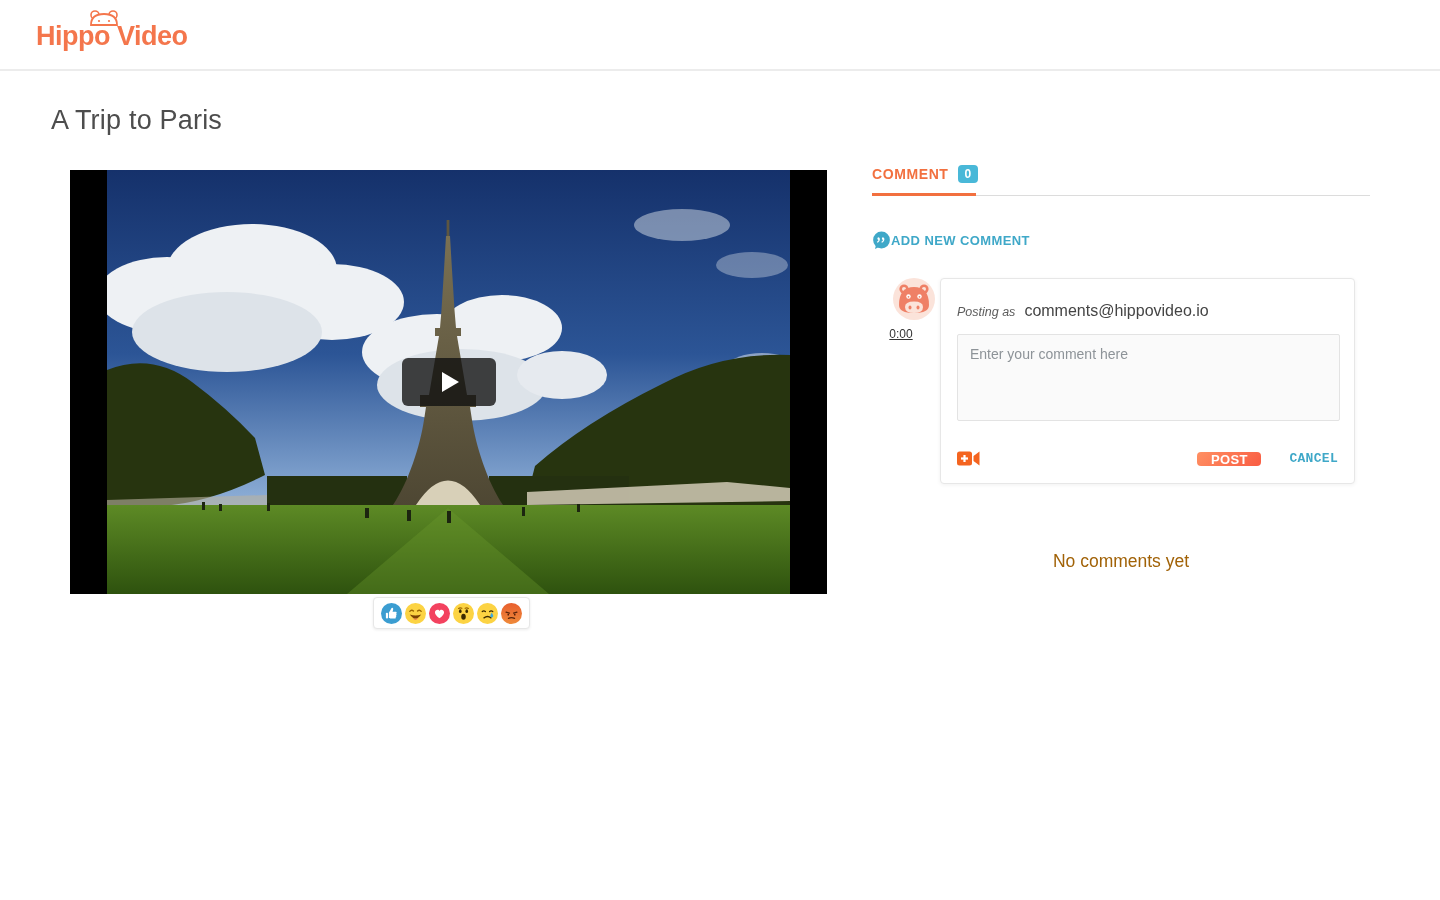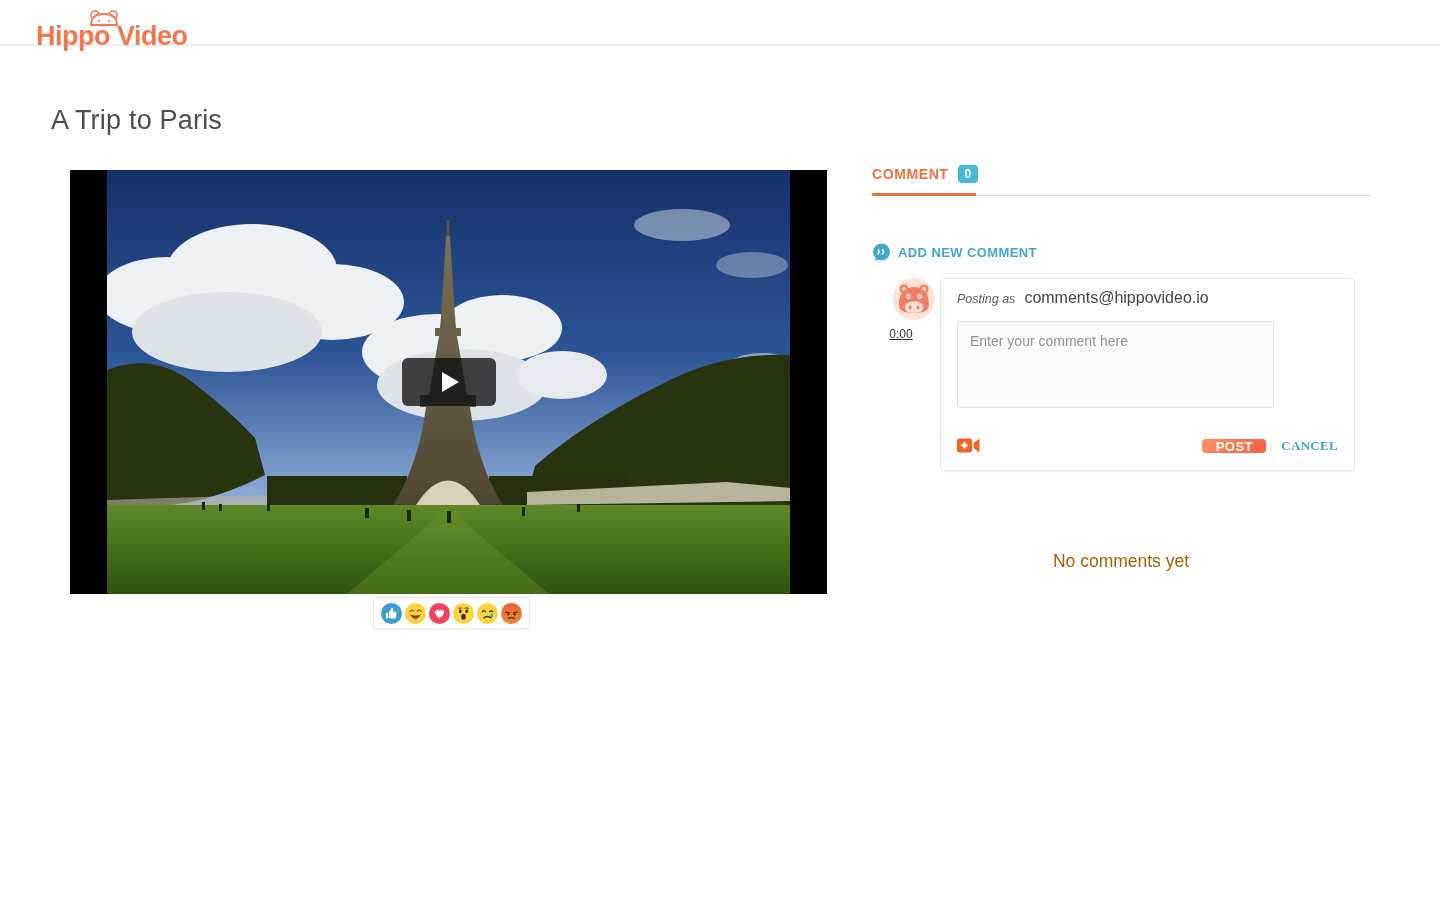--- a/index.html
+++ b/index.html
@@ -1,20 +1,20 @@
 <!DOCTYPE html>
 <html><head>
 <meta charset="utf-8">
 <style>
   * { box-sizing: border-box; margin: 0; padding: 0; }
   html,body { width:1440px; height:900px; background:#ffffff; font-family:"Liberation Sans","DejaVu Sans",sans-serif; }
   .canvas { position:relative; width:1440px; height:900px; background:#fff; overflow:hidden; }
 
   
-  .app-header { position:absolute; top:0; left:0; width:1440px; height:46px; background:#fff; border-bottom:2px solid #ececec; }
+  .app-header { position:absolute; top:0; left:0; width:1440px; height:71px; background:#fff; border-bottom:2px solid #ececec; }
   .logo { position:absolute; left:36px; top:8px; height:50px; cursor:pointer; }
   .logo-head { position:absolute; left:52px; top:1px; }
   .logo-text { position:relative; margin-top:13px; font-size:27px; font-weight:bold; letter-spacing:-0.5px; color:#f4764c; font-family:"Liberation Sans","DejaVu Sans",sans-serif; }
 
   
   .page-title { position:absolute; left:51px; top:105px; font-size:27px; font-weight:400; color:#4d4d4d; letter-spacing:0.2px; }
 
   
   .video-wrap { position:absolute; left:70px; top:170px; width:757px; height:424px; background:#000; }
   .video-photo { position:absolute; left:37px; top:0; width:683px; height:424px; }
@@ -28,42 +28,42 @@
   .reaction { width:21px; height:21px; cursor:pointer; display:inline-block; }
 
   
   .panel { position:absolute; left:872px; top:165px; width:498px; }
   .tab-row { position:absolute; top:0; left:0; display:flex; align-items:center; cursor:pointer; }
   .tab-label { font-size:14px; font-weight:bold; color:#f2703f; letter-spacing:0.6px; }
   .tab-badge { margin-left:9px; background:#49b8d8; color:#fff; font-size:12px; font-weight:bold; padding:2px 7px; border-radius:4px; }
   .tab-line { position:absolute; top:30px; left:0; width:498px; height:1px; background:#dcdcdc; }
   .tab-line-active { position:absolute; top:28px; left:0; width:104px; height:3px; background:#f2703f; }
 
-  .add-new { position:absolute; top:66px; left:0; display:flex; align-items:center; gap:7px; cursor:pointer;margin-top:12px; }
+  .add-new { position:absolute; top:66px; left:0; display:flex; align-items:center; gap:0; cursor:pointer; }
   .add-new-label { font-size:13px; font-weight:bold; color:#3fa8c8; letter-spacing:0.4px; }
 
   .compose { position:absolute; top:113px; left:0; width:498px; display:flex; }
   .avatar-col { width:68px; padding-left:16px; display:flex; flex-direction:column; align-items:center; }
   .avatar { width:42px; height:42px; border-radius:50%; background:#fbe3da; display:flex; align-items:center; justify-content:center; overflow:hidden; }
   .timestamp { margin-top:7px; font-size:12px; color:#333; text-decoration:underline; cursor:pointer; margin-left:-26px; }
 
-  .card { width:415px; background:#fff; border:1px solid #e7e7e7; border-radius:4px; box-shadow:0 1px 4px rgba(0,0,0,0.06); padding:10px 16px 16px; }
+  .card { width:415px; background:#fff; border:1px solid #e7e7e7; border-radius:4px; box-shadow:0 1px 4px rgba(0,0,0,0.06); padding:23px 16px 16px; }
   .posting-row { display:flex; align-items:baseline; gap:9px; }
   .posting-as { font-size:12.5px; font-style:italic; color:#5d5d5d; }
   .posting-email { font-size:16px; color:#444; }
-  .comment-input { margin-top:14px; width:317px; height:87px; background:#fafafa; border:1px solid #e3e3e3; border-radius:2px;
+  .comment-input { margin-top:14px; width:383px; height:87px; background:#fafafa; border:1px solid #e3e3e3; border-radius:2px;
                    padding:11px 12px; font-size:14px; color:#555; font-family:"Liberation Sans","DejaVu Sans",sans-serif; resize:none; outline:none; }
   .comment-input::placeholder { color:#8d9398; }
   .actions-row { margin-top:25px; display:flex; align-items:center; }
   .video-comment-btn { cursor:pointer; display:inline-flex; }
   .spacer { flex:1; }
   .post-btn { width:64px; height:14px; border:none; border-radius:4px; background:linear-gradient(135deg,#ff9063 0%,#f95c42 100%);
               color:#fff; font-size:13px; font-weight:bold; letter-spacing:0.4px; cursor:pointer; font-family:"Liberation Sans","DejaVu Sans",sans-serif; }
-  .cancel-btn { margin-left:15px; font-size:13px; font-weight:bold; color:#3fa8c8; letter-spacing:0.3px; cursor:pointer; background:none; border:none;
-                font-family:Liberation Serif, serif; }
+  .cancel-btn { margin-left:28px; font-size:13px; font-weight:bold; color:#3fa8c8; letter-spacing:0.3px; cursor:pointer; background:none; border:none;
+                font-family:Liberation Mono, monospace; }
 
   .empty-text { position:absolute; top:386px; left:0; width:498px; text-align:center; font-size:17.5px; color:#a16207; }
 </style>
 </head>
 <body>
 
 <div class="canvas">
 
   <header class="app-header">
     <div class="logo">

